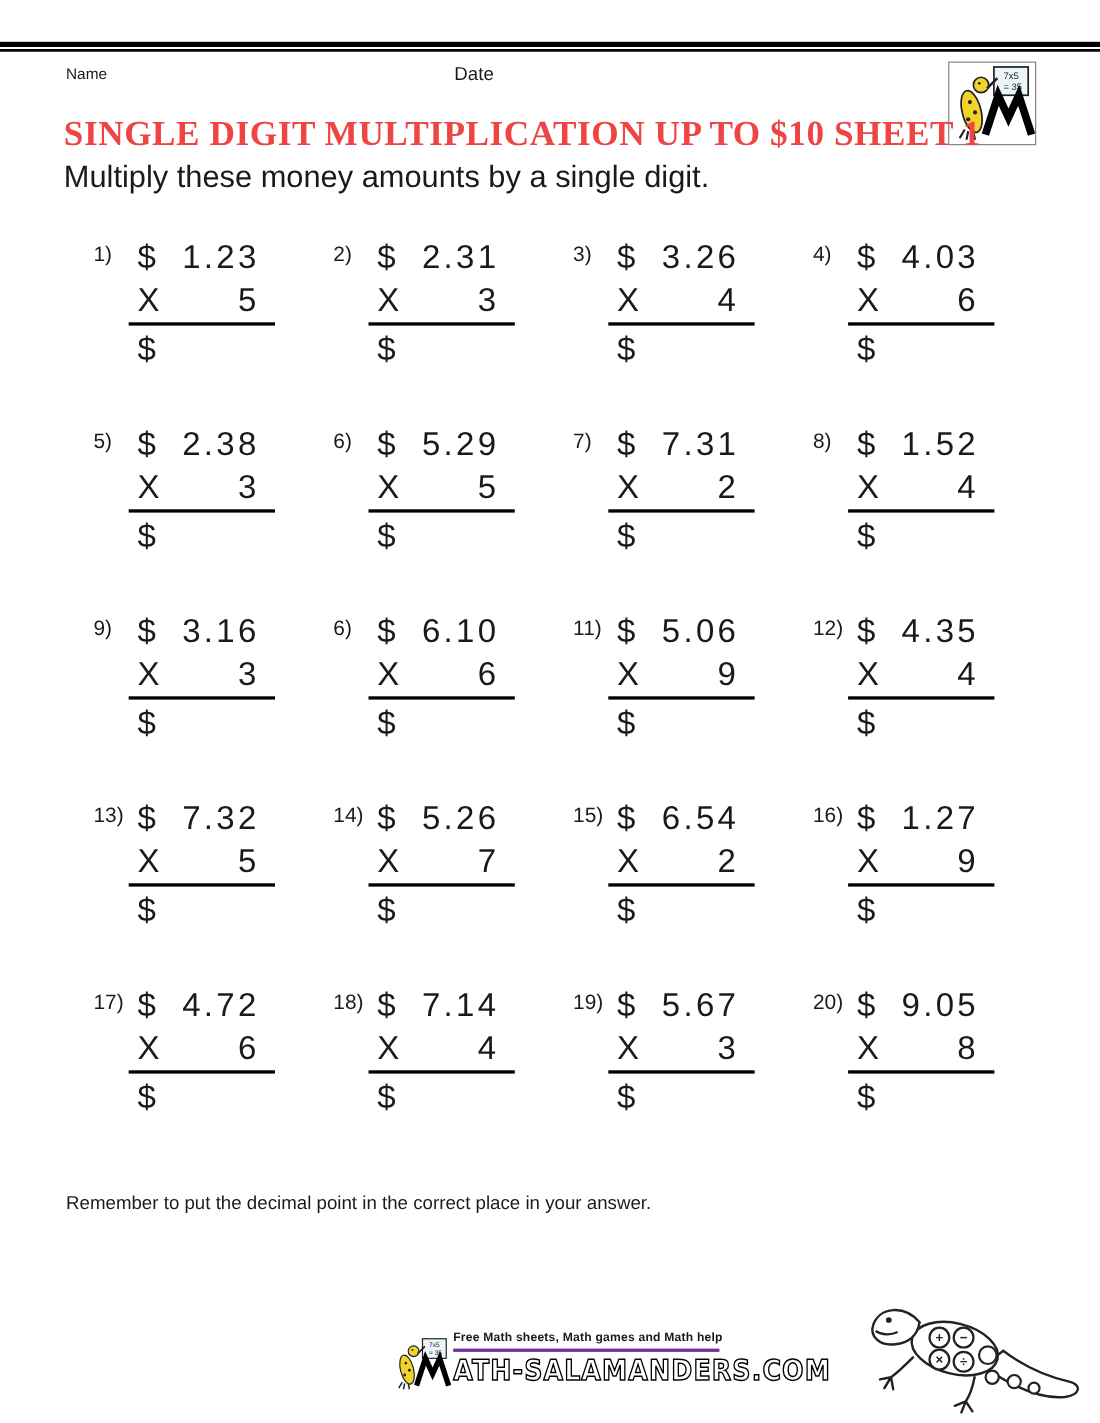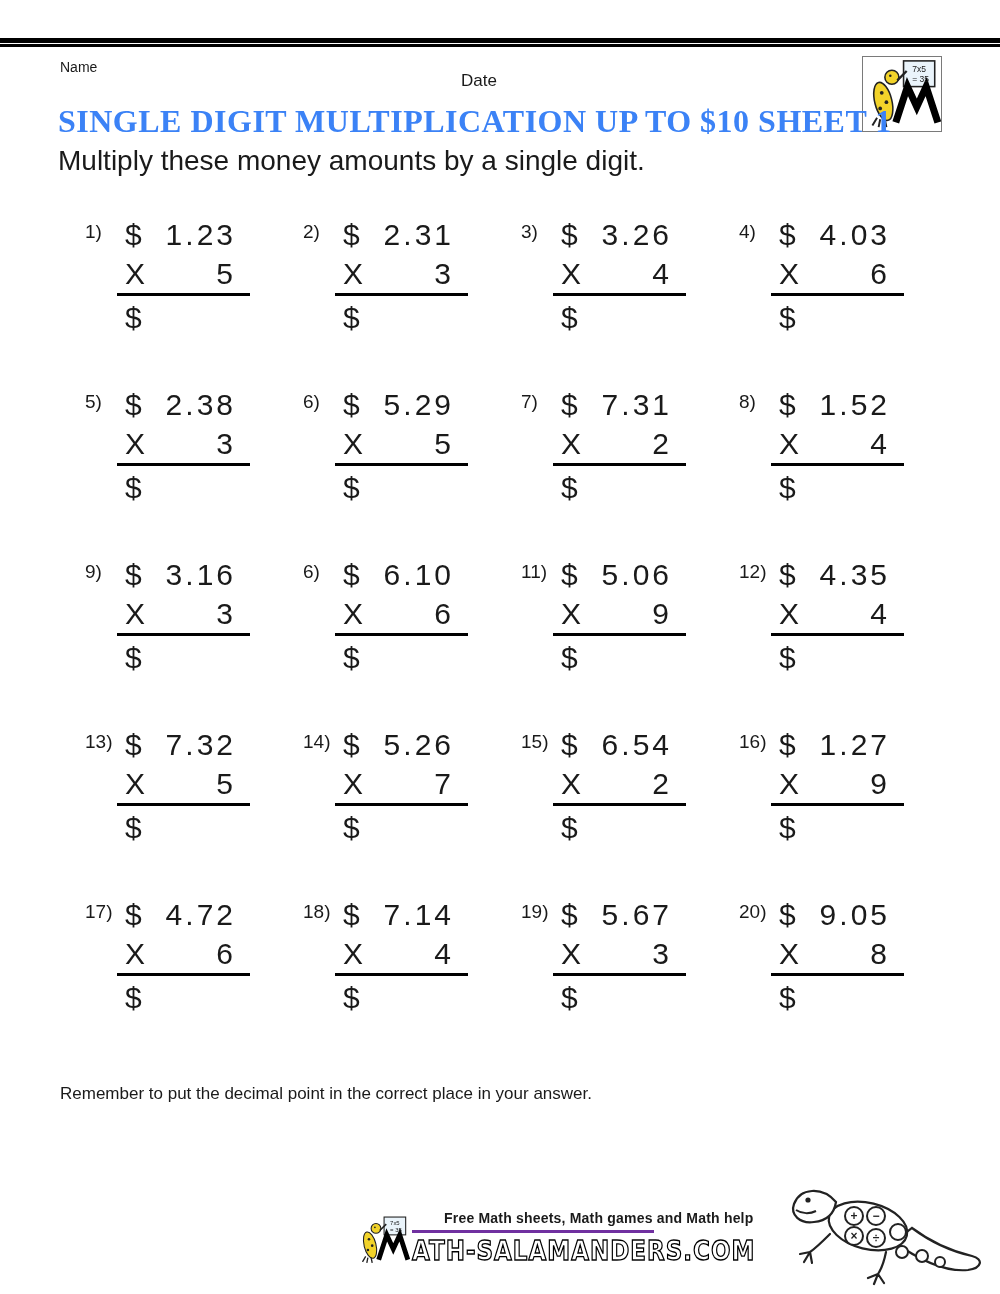--- a/index.html
+++ b/index.html
@@ -5,21 +5,21 @@
   html,body{margin:0;padding:0;}
   body{
     width:1000px;height:1294px;position:relative;background:#ffffff;
     font-family:"Liberation Sans",sans-serif;color:#1a1a1a;overflow:hidden;
   }
   .top-rule{
     position:absolute;left:0;top:38px;width:1000px;height:9px;
     background:linear-gradient(to bottom,#000 0 52%,#fff 52% 70%,#000 70% 100%);
   }
   .name-label{position:absolute;left:60px;top:59px;font-size:14px;}
-  .date-label{position:absolute;left:413px;top:71px;font-size:17px;margin-left:48px;}
+  .date-label{position:absolute;left:413px;top:58px;font-size:17px;}
   .corner-logo{
     position:absolute;left:862px;top:56px;width:80px;height:76px;
     border:1px solid #7a7a7a;background:#fff;box-sizing:border-box;
   }
   .page-title{
     position:absolute;left:58px;top:103px;width:820px;
     font-family:"Liberation Serif",serif;font-size:32px;font-weight:bold;
     color:#3E6CA8;letter-spacing:.5px;white-space:nowrap;
   }
   .page-subtitle{position:absolute;left:58px;top:145px;font-size:28px;}
@@ -37,21 +37,21 @@
   }
   .wline .val{letter-spacing:3px;padding-right:14px;}
   .wline.mult{height:41px;border-bottom:3px solid #000;}
   .wline.answer{margin-top:2px;}
   .cursym{font-size:30px;}
   
   .reminder{position:absolute;left:60px;top:1084px;font-size:17px;}
   .brand{position:absolute;left:356px;top:1210px;display:flex;align-items:flex-start;}
   .brand-icon{width:54px;height:56px;flex:0 0 auto;margin-top:2px;}
   .brand-text{margin-left:2px;}
-  .brand-tagline{font-size:14px;font-weight:bold;letter-spacing:.2px;white-space:nowrap;margin-left:32px;}
+  .brand-tagline{font-size:11px;font-weight:bold;letter-spacing:.2px;white-space:nowrap;}
   .brand-bar{height:3px;width:242px;margin-top:4px;}
   .brand-site{
     margin-top:3px;font-family:"DejaVu Sans",sans-serif;font-weight:bold;
     font-size:23px;letter-spacing:1px;color:#fff;white-space:nowrap;
     -webkit-text-stroke:1.2px #000;text-stroke:1.2px #000;
     transform:scaleY(1.12);transform-origin:top left;
   }
   .gecko{position:absolute;left:782px;top:1160px;width:212px;height:128px;}
   svg text{font-family:"Liberation Sans",sans-serif;}
 </style>
@@ -84,21 +84,21 @@
 <div class="date-label">Date</div>
 
 <div class="corner-logo">
   <svg width="78" height="74" viewBox="0 0 100 95">
     <use href="#brand-icon"></use>
     <text x="72" y="19" text-anchor="middle" font-size="11" fill="#1a1a1a">7x5</text>
     <text x="74" y="32" text-anchor="middle" font-size="11" fill="#1a1a1a">= 35</text>
   </svg>
 </div>
 
-<h1 class="page-title" style="margin: 0px; color: #3b82f6;">SINGLE DIGIT MULTIPLICATION UP TO $10 SHEET 1</h1>
+<h1 class="page-title" style="margin: 0px; color: #ef4444;">SINGLE DIGIT MULTIPLICATION UP TO $10 SHEET 1</h1>
 <div class="page-subtitle">Multiply these money amounts by a single digit.</div>
 
 <div class="problems-grid">
   <div class="problem">
     <span class="pnum">1)</span>
     <div class="work">
       <div class="wline">
         <span class="cursym">$</span>
         <span class="val">1.23</span>
       </div>

